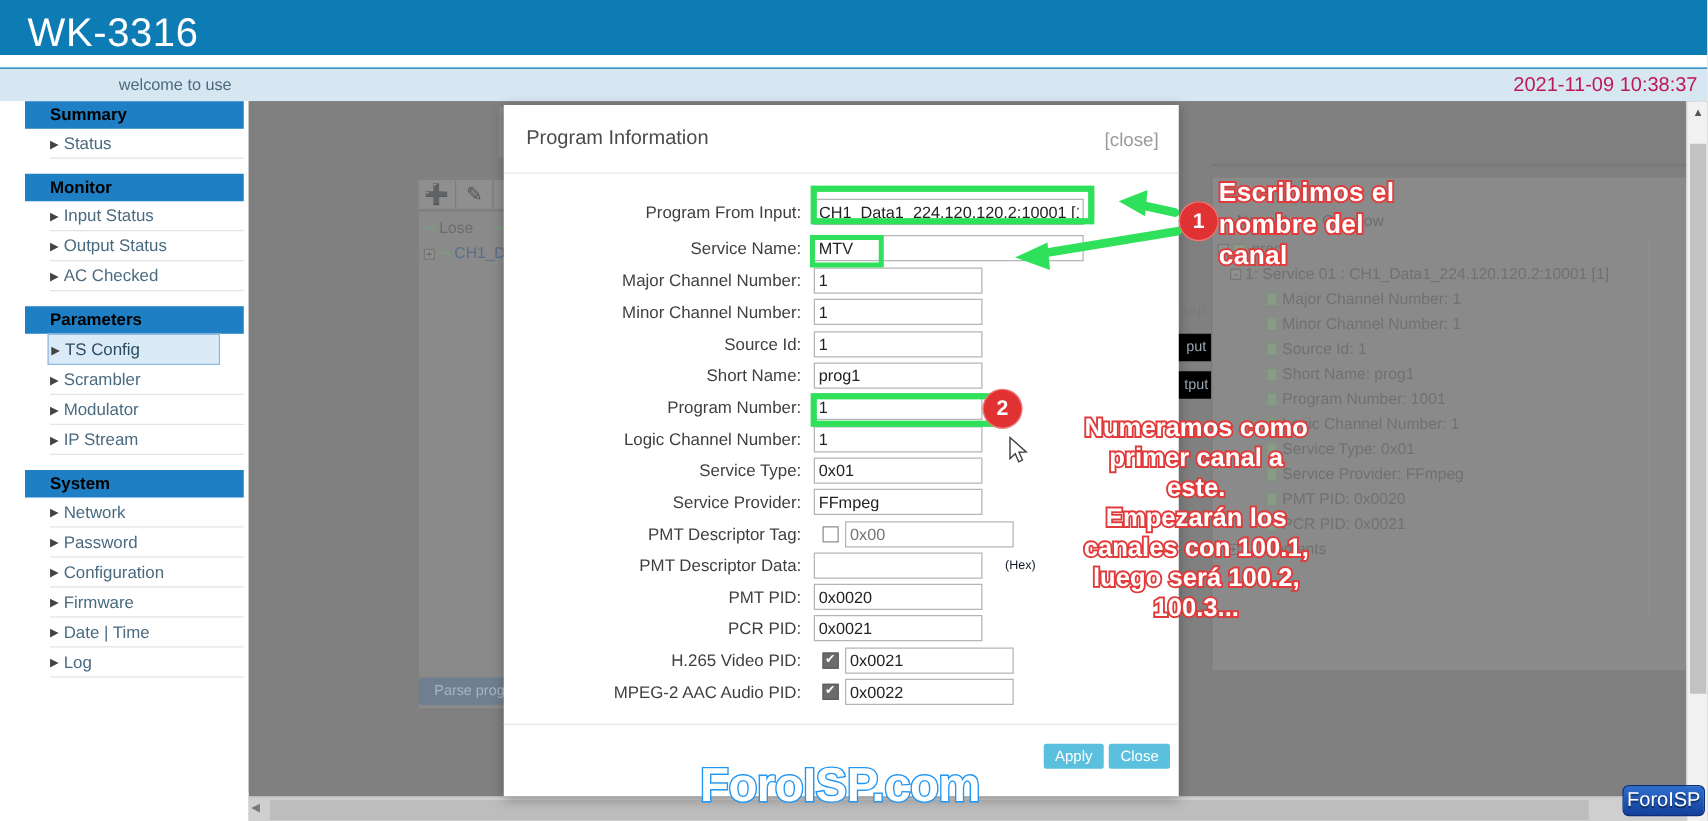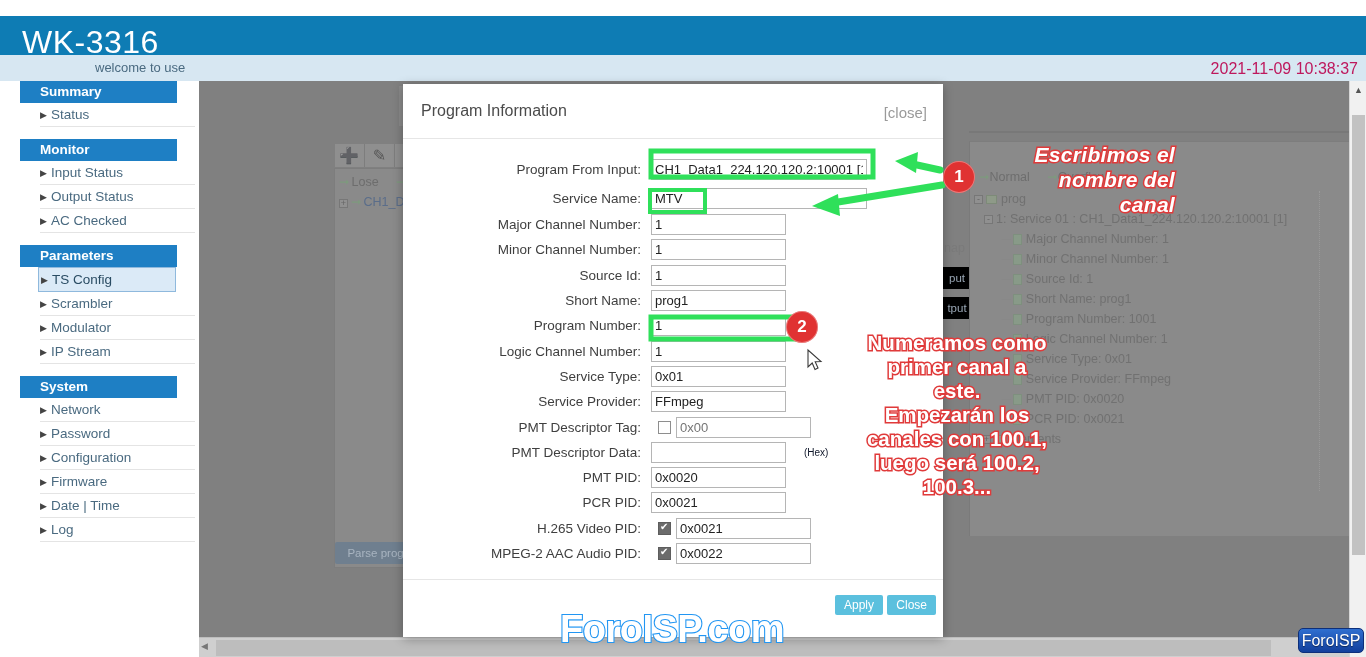--- a/index.html
+++ b/index.html
@@ -7,23 +7,22 @@
     margin: 0; padding: 0;
     width: 1366px; height: 657px;
     overflow: hidden;
     font-family: "Liberation Sans", sans-serif;
     background: #ffffff;
   }
   #root { position: relative; width: 1366px; height: 657px; overflow: hidden; background:#fff; }
 
   
   .app-header {
-    position: absolute; left: 0; top: 0; width: 1366px; height: 54px;
+    position: absolute; left: 0; top: 0; width: 1366px; height: 44px;
     background: #0e7cb4;
-    margin-top: 16px;
   }
   .app-title {
     position: absolute; left: 22px; top: 8px;
     font-size: 32px; color: #ffffff; font-weight: normal; letter-spacing: .5px;
   }
   .sub-header {
     position: absolute; left:0; top: 54px; width: 1366px; height: 27px;
     background: #d7e7f2; border-top: 1px solid #0e7cb4;
   }
   .welcome-text {
@@ -35,22 +34,22 @@
     font-size: 16px; color: #be185d;
   }
 
   
   .sidebar {
     position: absolute; left: 0; top: 81px; width: 199px; height: 576px;
     background: #ffffff; padding: 0;
   }
   .side-gap { position:absolute; left:0; top:81px; width:20px; height:576px; background:#efefef; }
   .menu-group-title {
-    background: #1e7fc4; color: #ffffff; font-weight: bold; font-size: 13.5px;
-    padding: 3px 0 4px 20px; margin: 0; width: 157px; margin-left: 20px;
+    background: #1e7fc4; color: #000000; font-weight: bold; font-size: 13.5px;
+    padding: 3px 0 4px 20px; margin: 0; width: 175px; margin-left: 20px;
   }
   .menu-item {
     width: 155px; margin-left: 40px;
     font-size: 13.5px; color: #4a6a80;
     padding: 4px 0 4px 0;
     border-bottom: 1px solid #e4e4e4;
     cursor: pointer;
     white-space: nowrap;
   }
   .menu-item .tri { font-size: 9px; color:#444; margin-right:4px; position:relative; top:-1px; }
@@ -225,25 +224,24 @@
 
   
   .ann-svg { position:absolute; left:0; top:0; width:1366px; height:657px; pointer-events:none; }
   .badge {
     position:absolute; width:32px; height:32px; border-radius:50%;
     background:#e03232; color:#fff; font-size:17px; font-weight:bold;
     display:flex; align-items:center; justify-content:center;
     box-shadow: 0 0 0 1px rgba(255,255,255,.35) inset;
   }
   .ann-text {
-    position:absolute; font-weight:bold; color:#ffffff; text-align:right;
+    position:absolute; font-weight:bold; color:#ffffff; text-align:left;
     font-size:21px; line-height:25px; letter-spacing:.3px;
     -webkit-text-stroke: 3px #e03a3a;
     paint-order: stroke fill;
-    font-style: italic;
   }
   .ann-text-2 {
     position:absolute; font-weight:bold; color:#ffffff; text-align:center;
     font-size:20.5px; line-height:24px;
     -webkit-text-stroke: 3px #e03a3a;
     paint-order: stroke fill;
   }
   .watermark {
     position:absolute; left:560px; top:608px;
     font-size:38px; font-weight:bold; color:#ffffff;

